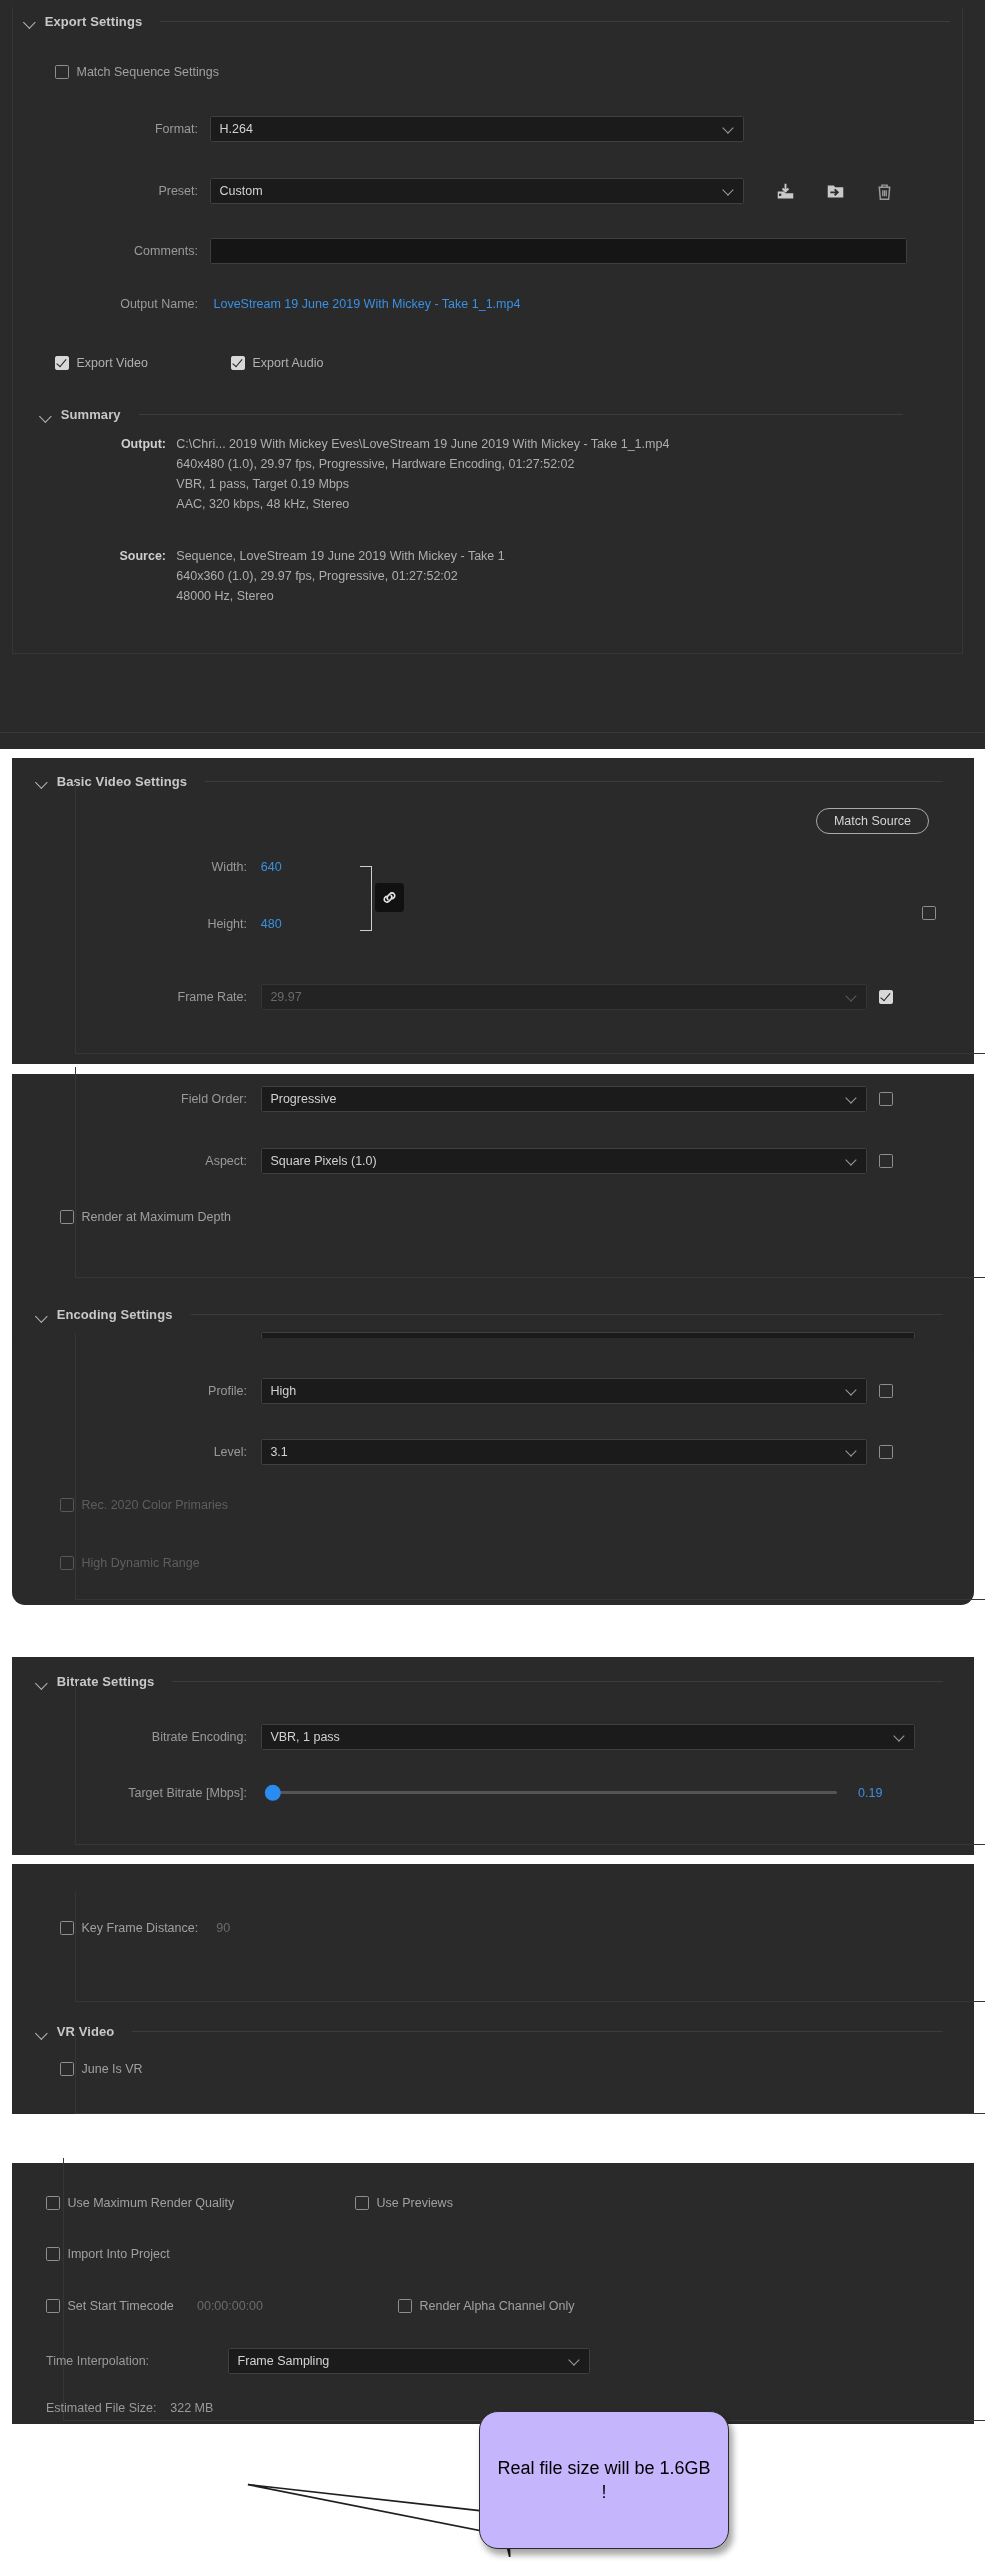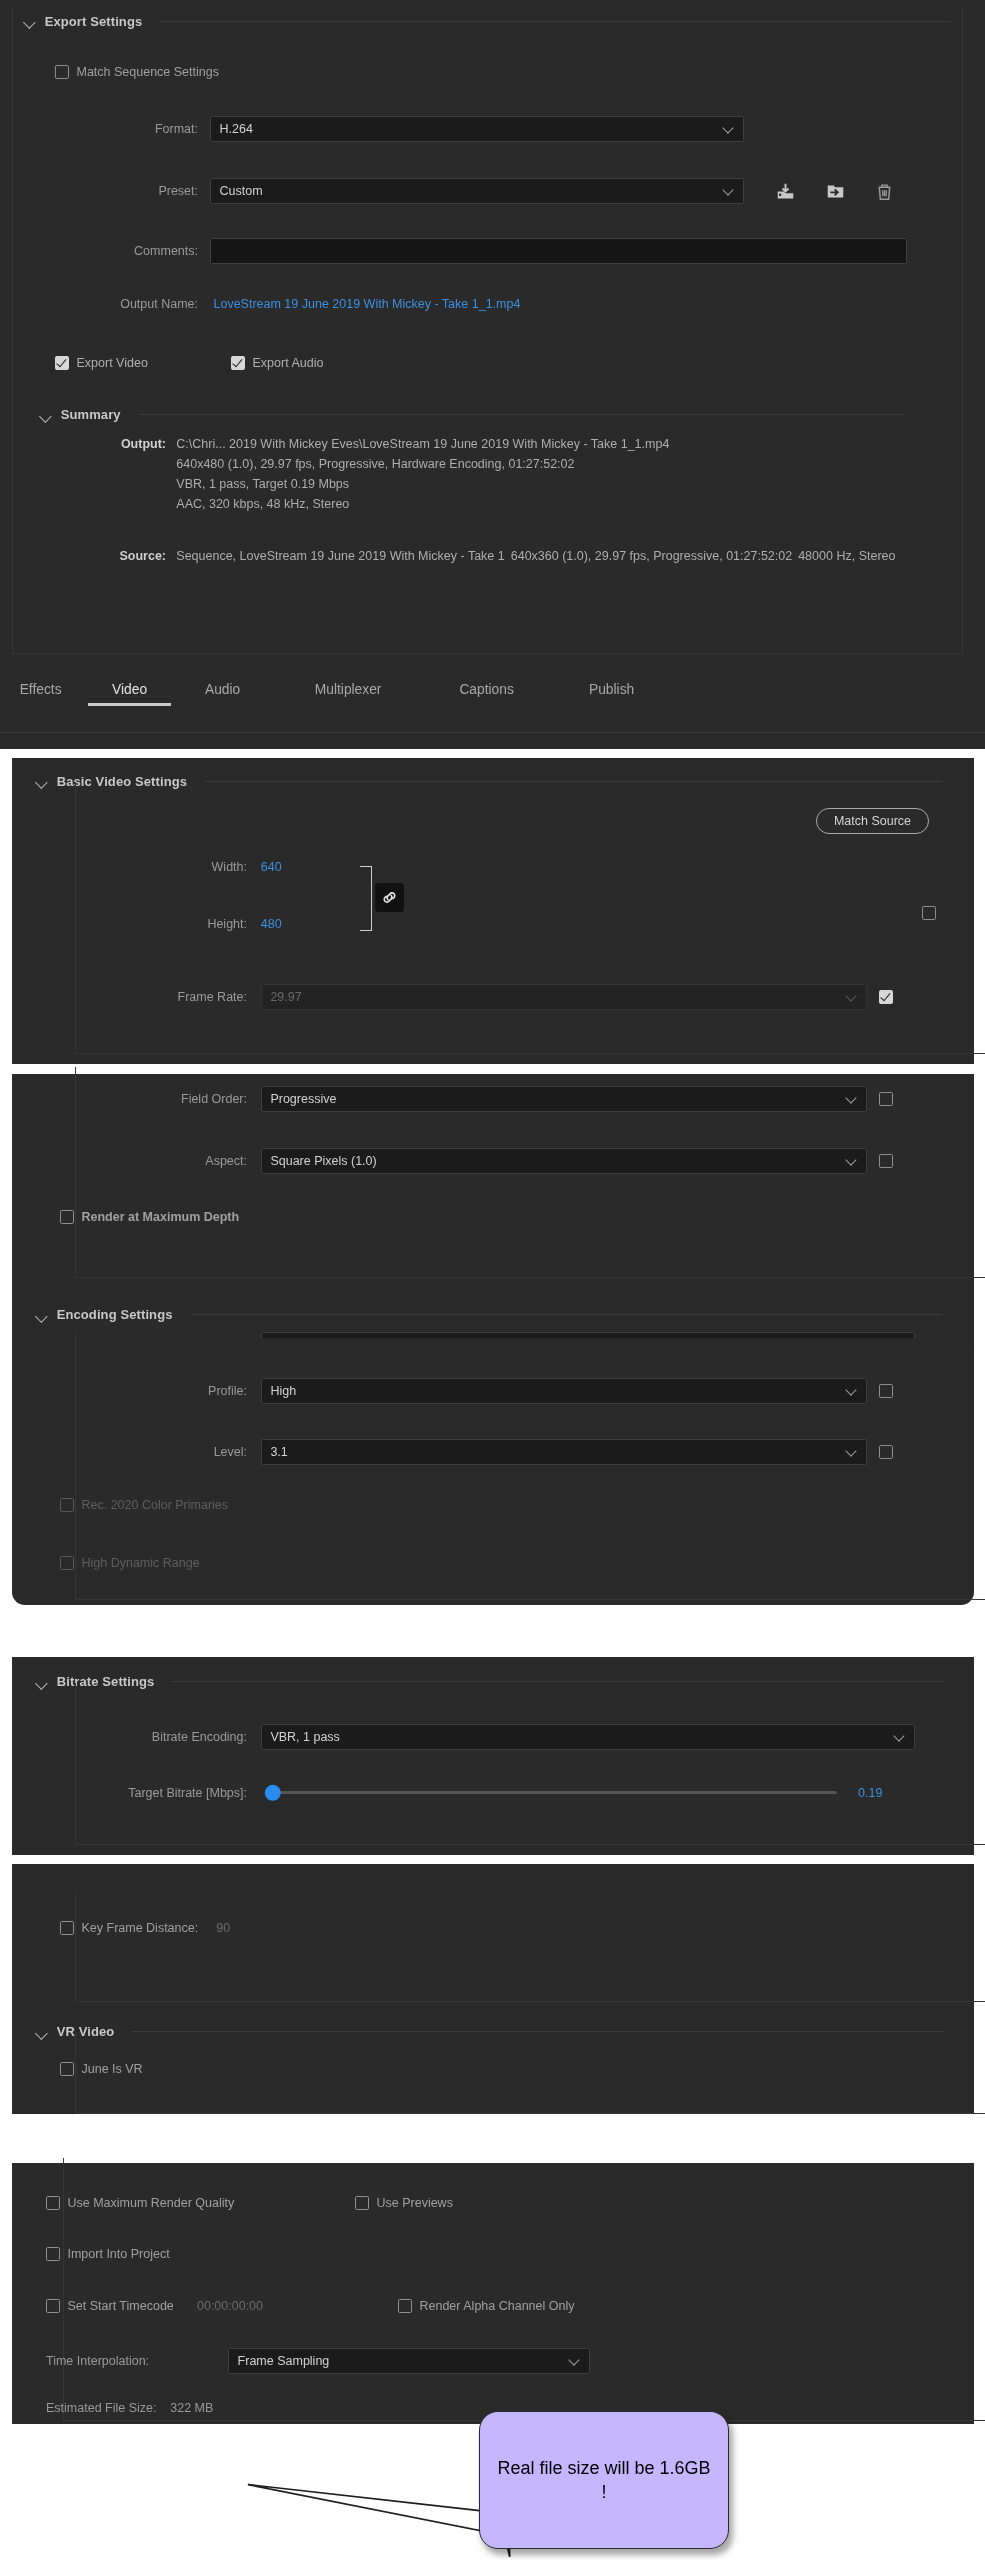--- a/index.html
+++ b/index.html
@@ -243,37 +243,29 @@
       <div style="margin-left:10.3px; display:flex; flex-direction:column; gap:6px;">
         <span class="summary-val">C:\Chri... 2019 With Mickey Eves\LoveStream 19 June 2019 With Mickey - Take 1_1.mp4</span>
         <span class="summary-val">640x480 (1.0), 29.97 fps, Progressive, Hardware Encoding, 01:27:52:02</span>
         <span class="summary-val">VBR, 1 pass, Target 0.19 Mbps</span>
         <span class="summary-val">AAC, 320 kbps, 48 kHz, Stereo</span>
       </div>
     </div>
 
     <div style="position:absolute; left:90px; top:549px; display:flex;">
       <span class="summary-key" style="width:76px;">Source:</span>
-      <div style="margin-left:10.3px; display:flex; gap:6px;">
+      <div style="margin-left:10.3px; display:flex; flex-direction:column; gap:6px;">
         <span class="summary-val">Sequence, LoveStream 19 June 2019 With Mickey - Take 1</span>
         <span class="summary-val">640x360 (1.0), 29.97 fps, Progressive, 01:27:52:02</span>
         <span class="summary-val">48000 Hz, Stereo</span>
       </div>
     </div>
   </div>
 
   <div style="position:absolute; left:0; top:663px; width:986px; height:86px; background:#2a2a2a;">
-    <div style="position:absolute; left:0px; top:19px; display:flex; align-items:flex-end; gap:0;">
-      <span class="tab" style="margin-left:-6.9px; width:95px; text-align:center;">Effects</span>
-      <span class="tab active" style="width:83px; text-align:center;">Video</span>
-      <span class="tab" style="width:103px; text-align:center;">Audio</span>
-      <span class="tab" style="width:148px; text-align:center;">Multiplexer</span>
-      <span class="tab" style="width:129px; text-align:center;">Captions</span>
-      <span class="tab" style="width:121px; text-align:center;">Publish</span>
-    </div>
     <div style="position:absolute; left:0; right:0; top:69px; height:0.9px; background:#3a3a3a;"></div>
   </div>
 
   <div class="strip" style="top:758px; height:306px;">
     <div class="section-head" style="position:absolute; left:24px; top:8.6px; width:926px; padding-left:0;">
       <span class="twisty"></span>
       <span class="section-title">Basic Video Settings</span>
       <span class="section-rule"></span>
     </div>
     <div class="group-box" style="position:absolute; left:24px; top:24px; width:917px; height:272px;"></div>
@@ -324,21 +316,21 @@
 
     <div style="position:absolute; left:0; top:74px; display:flex; align-items:center; width:941px;">
       <span class="lbl" style="width:235px;">Aspect:</span>
       <div class="combo" style="width:606px; margin-left:13.8px;">
         <span class="cv">Square Pixels (1.0)</span>
         <span class="chev"></span>
       </div>
       <span class="cb" style="margin-left:12px;"></span>
     </div>
 
-    <div class="cb-row" style="position:absolute; left:48px; top:136px;font-weight:bold;">
+    <div class="cb-row" style="position:absolute; left:48px; top:136px;">
       <span class="cb"></span>
       <span class="cb-txt">Render at Maximum Depth</span>
     </div>
 
     <div class="section-head" style="position:absolute; left:24px; top:226px; width:926px; padding-left:0;">
       <span class="twisty"></span>
       <span class="section-title">Encoding Settings</span>
       <span class="section-rule"></span>
     </div>
 

